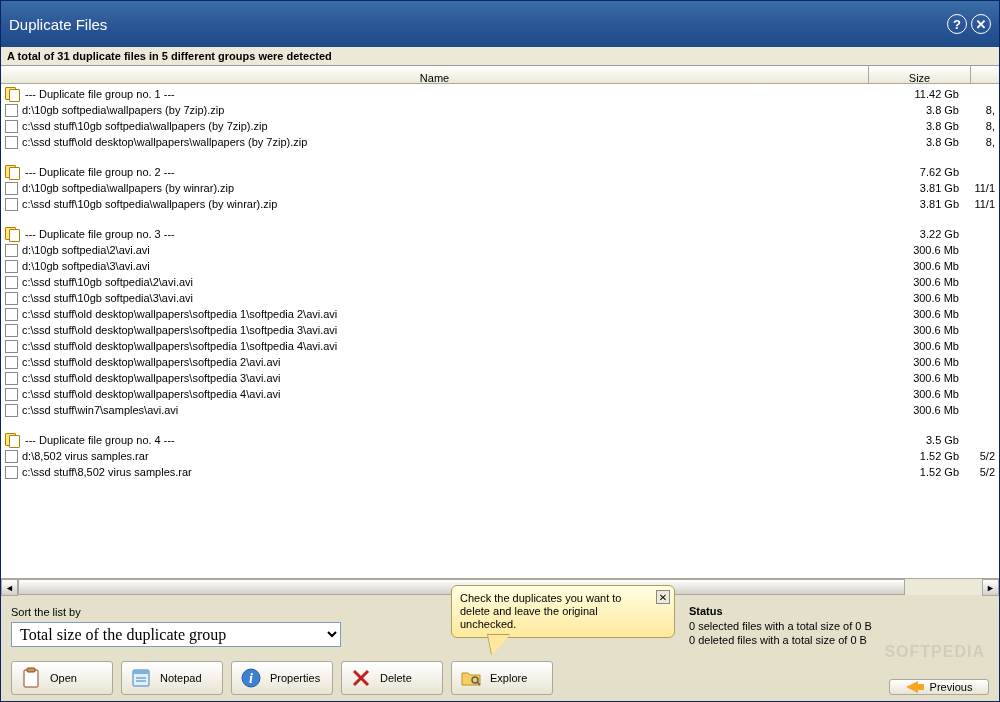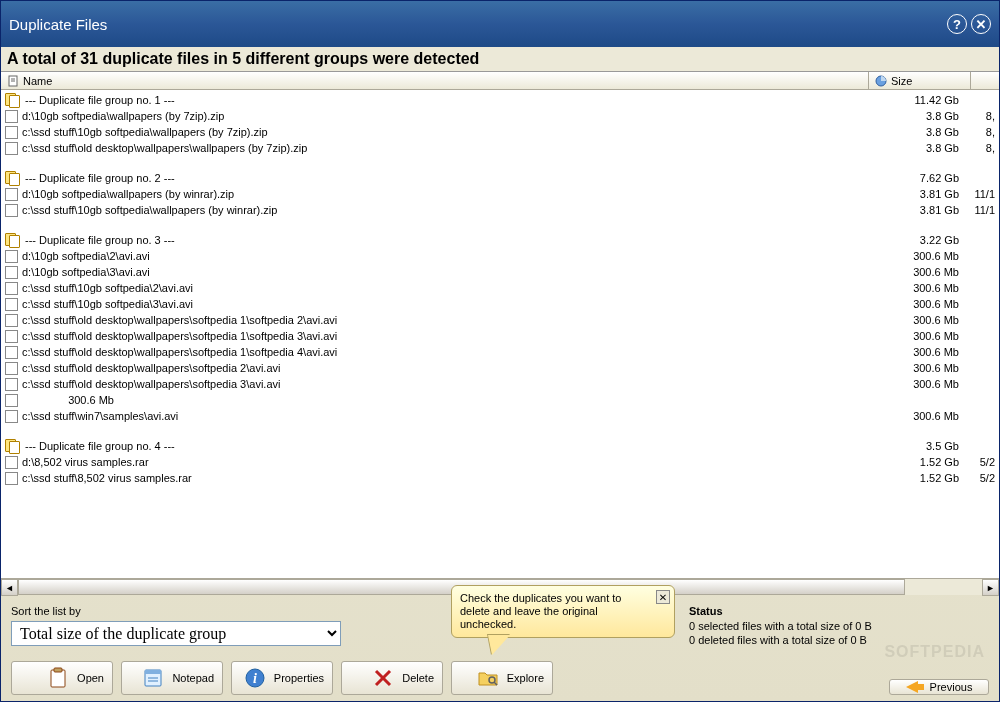--- a/index.html
+++ b/index.html
@@ -34,36 +34,37 @@
   border: 1.5px solid #fff;
   border-radius: 50%;
   display: flex; align-items: center; justify-content: center;
   color: #fff; font-size: 13px; cursor: pointer;
   font-weight: bold;
 }
 .summary-bar {
   background: #ece9d8;
   padding: 3px 6px;
   font-weight: bold;
-  font-size: 16px;
+  font-size: 11px;
   border-bottom: 1px solid #999;
 }
 .list-header {
   background: linear-gradient(to bottom, #fff, #ece9d8);
   border-bottom: 1px solid #aca899;
   display: flex;
   height: 18px;
   font-size: 11px;
 }
 .hdr-col {
   border-right: 1px solid #aca899;
   padding: 2px 6px;
   display: flex;
   align-items: center;
   gap: 4px;
+  flex-direction: column;
 }
 .hdr-name { flex: 1; }
 .hdr-size { width: 102px; }
 .hdr-extra { width: 28px; border-right: none; }
 .hdr-icon { width: 12px; height: 12px; }
 .list-body {
   background: #fff;
   flex: 1;
   overflow: hidden;
   font-size: 11px;
@@ -120,21 +121,21 @@
   position: absolute; left: 0; top: 0; width: 92%; height: 100%;
   background: linear-gradient(to bottom, #fff, #d4d0c8);
   border: 1px solid #aca899;
 }
 .bottom-area {
   padding: 10px 10px 6px 10px;
   position: relative;
 }
 .bottom-row1 {
   display: flex;
-  align-items: flex-start;
+  align-items: center;
   gap: 20px;
 }
 .sort-block { flex: 0 0 340px; }
 .sort-label { font-size: 11px; margin-bottom: 4px; display: block; }
 .sort-select {
   width: 330px;
   font-family: Liberation Serif, serif;
   font-size: 16px;
   padding: 2px 4px;
   border: 1px solid #7f9db9;
@@ -184,21 +185,21 @@
 .action-buttons {
   display: flex;
   gap: 8px;
   margin-top: 14px;
 }
 .abtn {
   width: 102px; height: 34px;
   background: linear-gradient(to bottom, #fff, #e8e4d4);
   border: 1px solid #aca899;
   border-radius: 3px;
-  display: flex; align-items: center; justify-content: flex-end;
+  display: flex; align-items: center; justify-content: flex-start;
   padding: 0 8px;
   gap: 8px;
   font-size: 11px;
   cursor: pointer;
 }
 .abtn .ico { width: 22px; height: 22px; flex-shrink: 0; }
 .nav-buttons {
   position: absolute;
   right: 10px; bottom: 6px;
   display: flex; gap: 8px;
@@ -368,20 +369,21 @@
         <span class="extra"></span>
       </div>
       <div class="row">
         <span class="cb"></span>
         <span class="path">c:\ssd stuff\old desktop\wallpapers\softpedia 3\avi.avi</span>
         <span class="size">300.6 Mb</span>
         <span class="extra"></span>
       </div>
       <div class="row">
         <span class="cb"></span>
+        <span class="path">c:\ssd stuff\old desktop\wallpapers\softpedia 4\avi.avi</span>
         <span class="size">300.6 Mb</span>
         <span class="extra"></span>
       </div>
       <div class="row">
         <span class="cb"></span>
         <span class="path">c:\ssd stuff\win7\samples\avi.avi</span>
         <span class="size">300.6 Mb</span>
         <span class="extra"></span>
       </div>
       <div class="row blank"></div>

